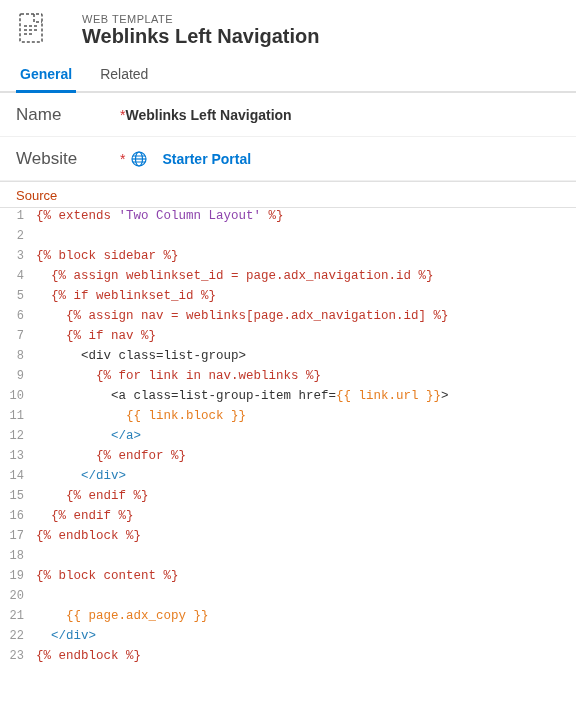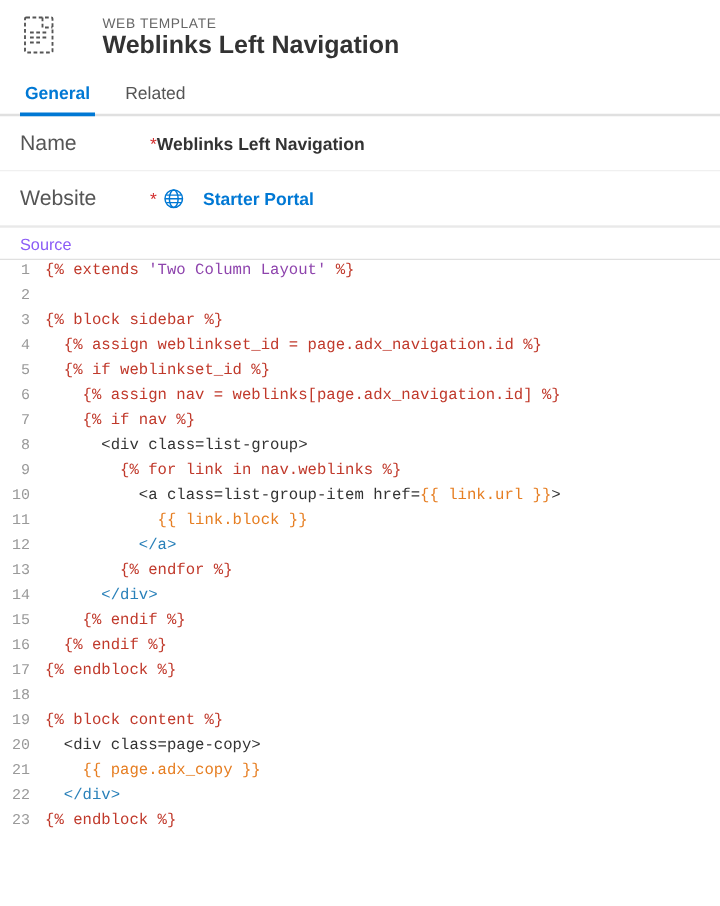--- a/index.html
+++ b/index.html
@@ -93,21 +93,21 @@
       text-decoration: none;
       display: flex;
       align-items: center;
       gap: 4px;
     }
 
     
     .source-label {
       padding: 6px 16px 4px 16px;
       font-size: 13px;
-      color: #8b5cf6;
+      color: #c2410c;
       font-weight: 500;
     }
 
     
     .code-editor {
       border-top: 1px solid #e0e0e0;
       font-family: 'Courier New', Consolas, monospace;
       font-size: 12.5px;
       overflow: auto;
     }
@@ -260,21 +260,20 @@
     <div class="code-line">
       <span class="line-num">18</span>
       <span class="line-content"></span>
     </div>
     <div class="code-line">
       <span class="line-num">19</span>
       <span class="line-content"><span class="kw">{% block content %}</span></span>
     </div>
     <div class="code-line">
       <span class="line-num">20</span>
-      <span class="line-content">  &lt;div class=page-copy&gt;</span>
     </div>
     <div class="code-line">
       <span class="line-num">21</span>
       <span class="line-content">    <span class="var">{{ page.adx_copy }}</span></span>
     </div>
     <div class="code-line">
       <span class="line-num">22</span>
       <span class="line-content">  <span class="tag">&lt;/div&gt;</span></span>
     </div>
     <div class="code-line">

